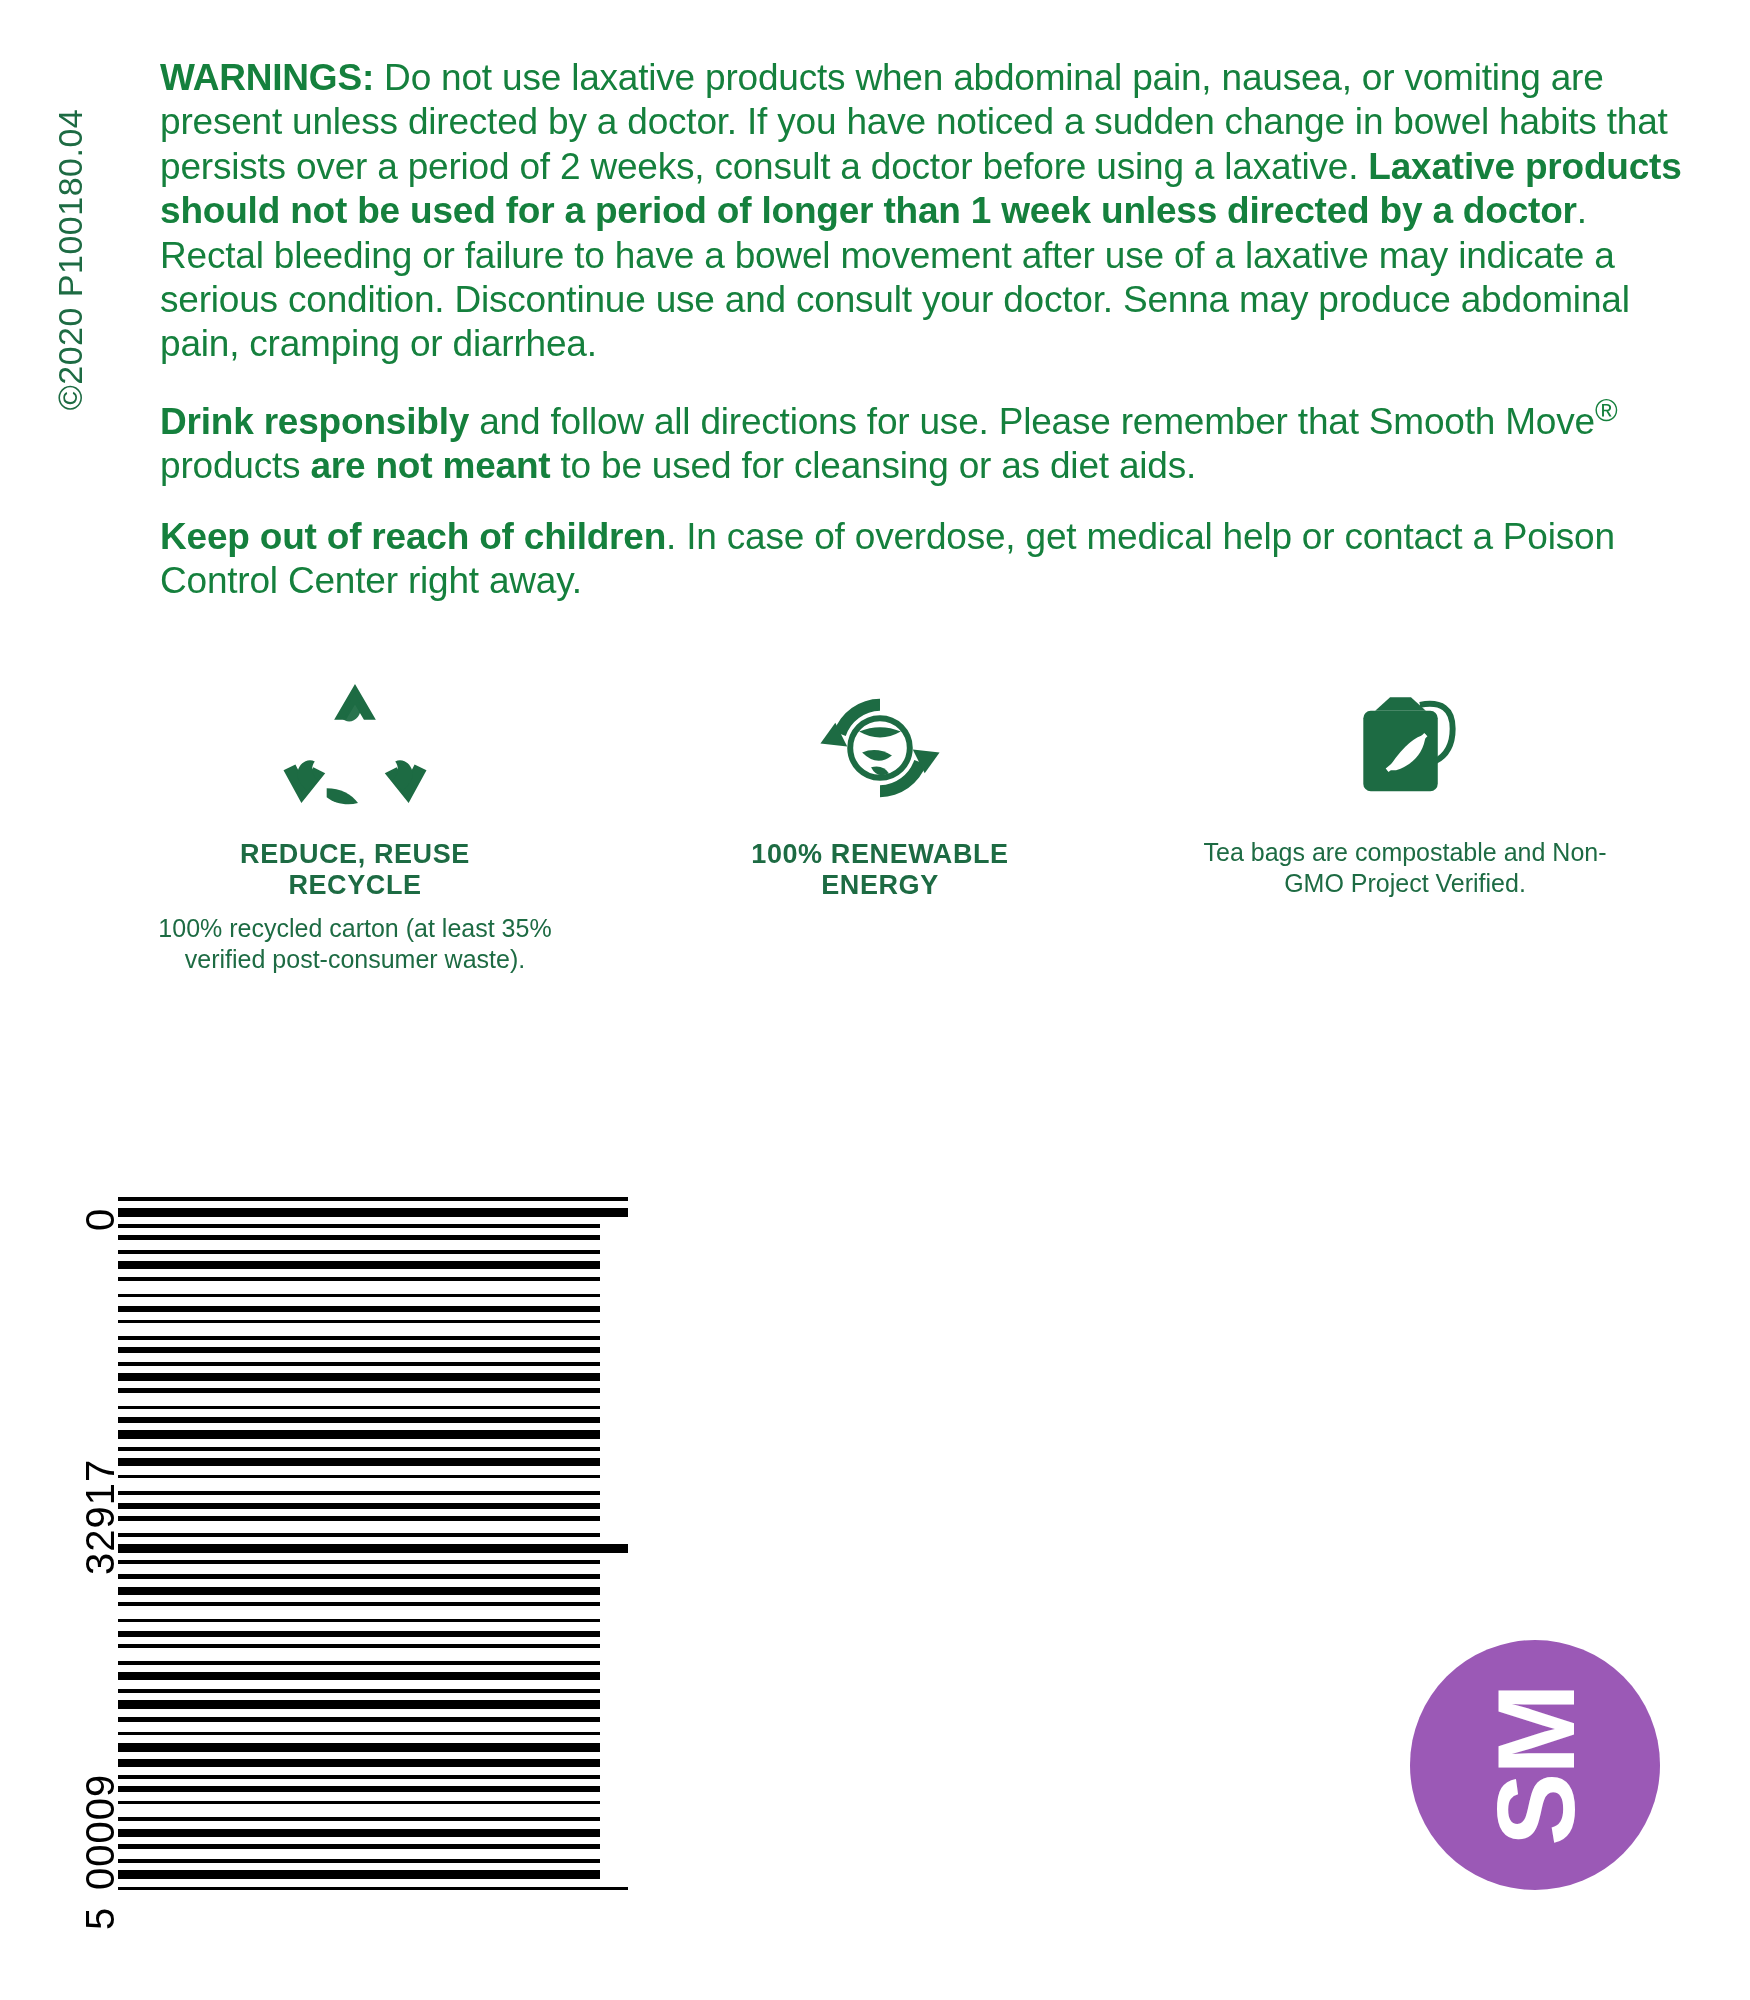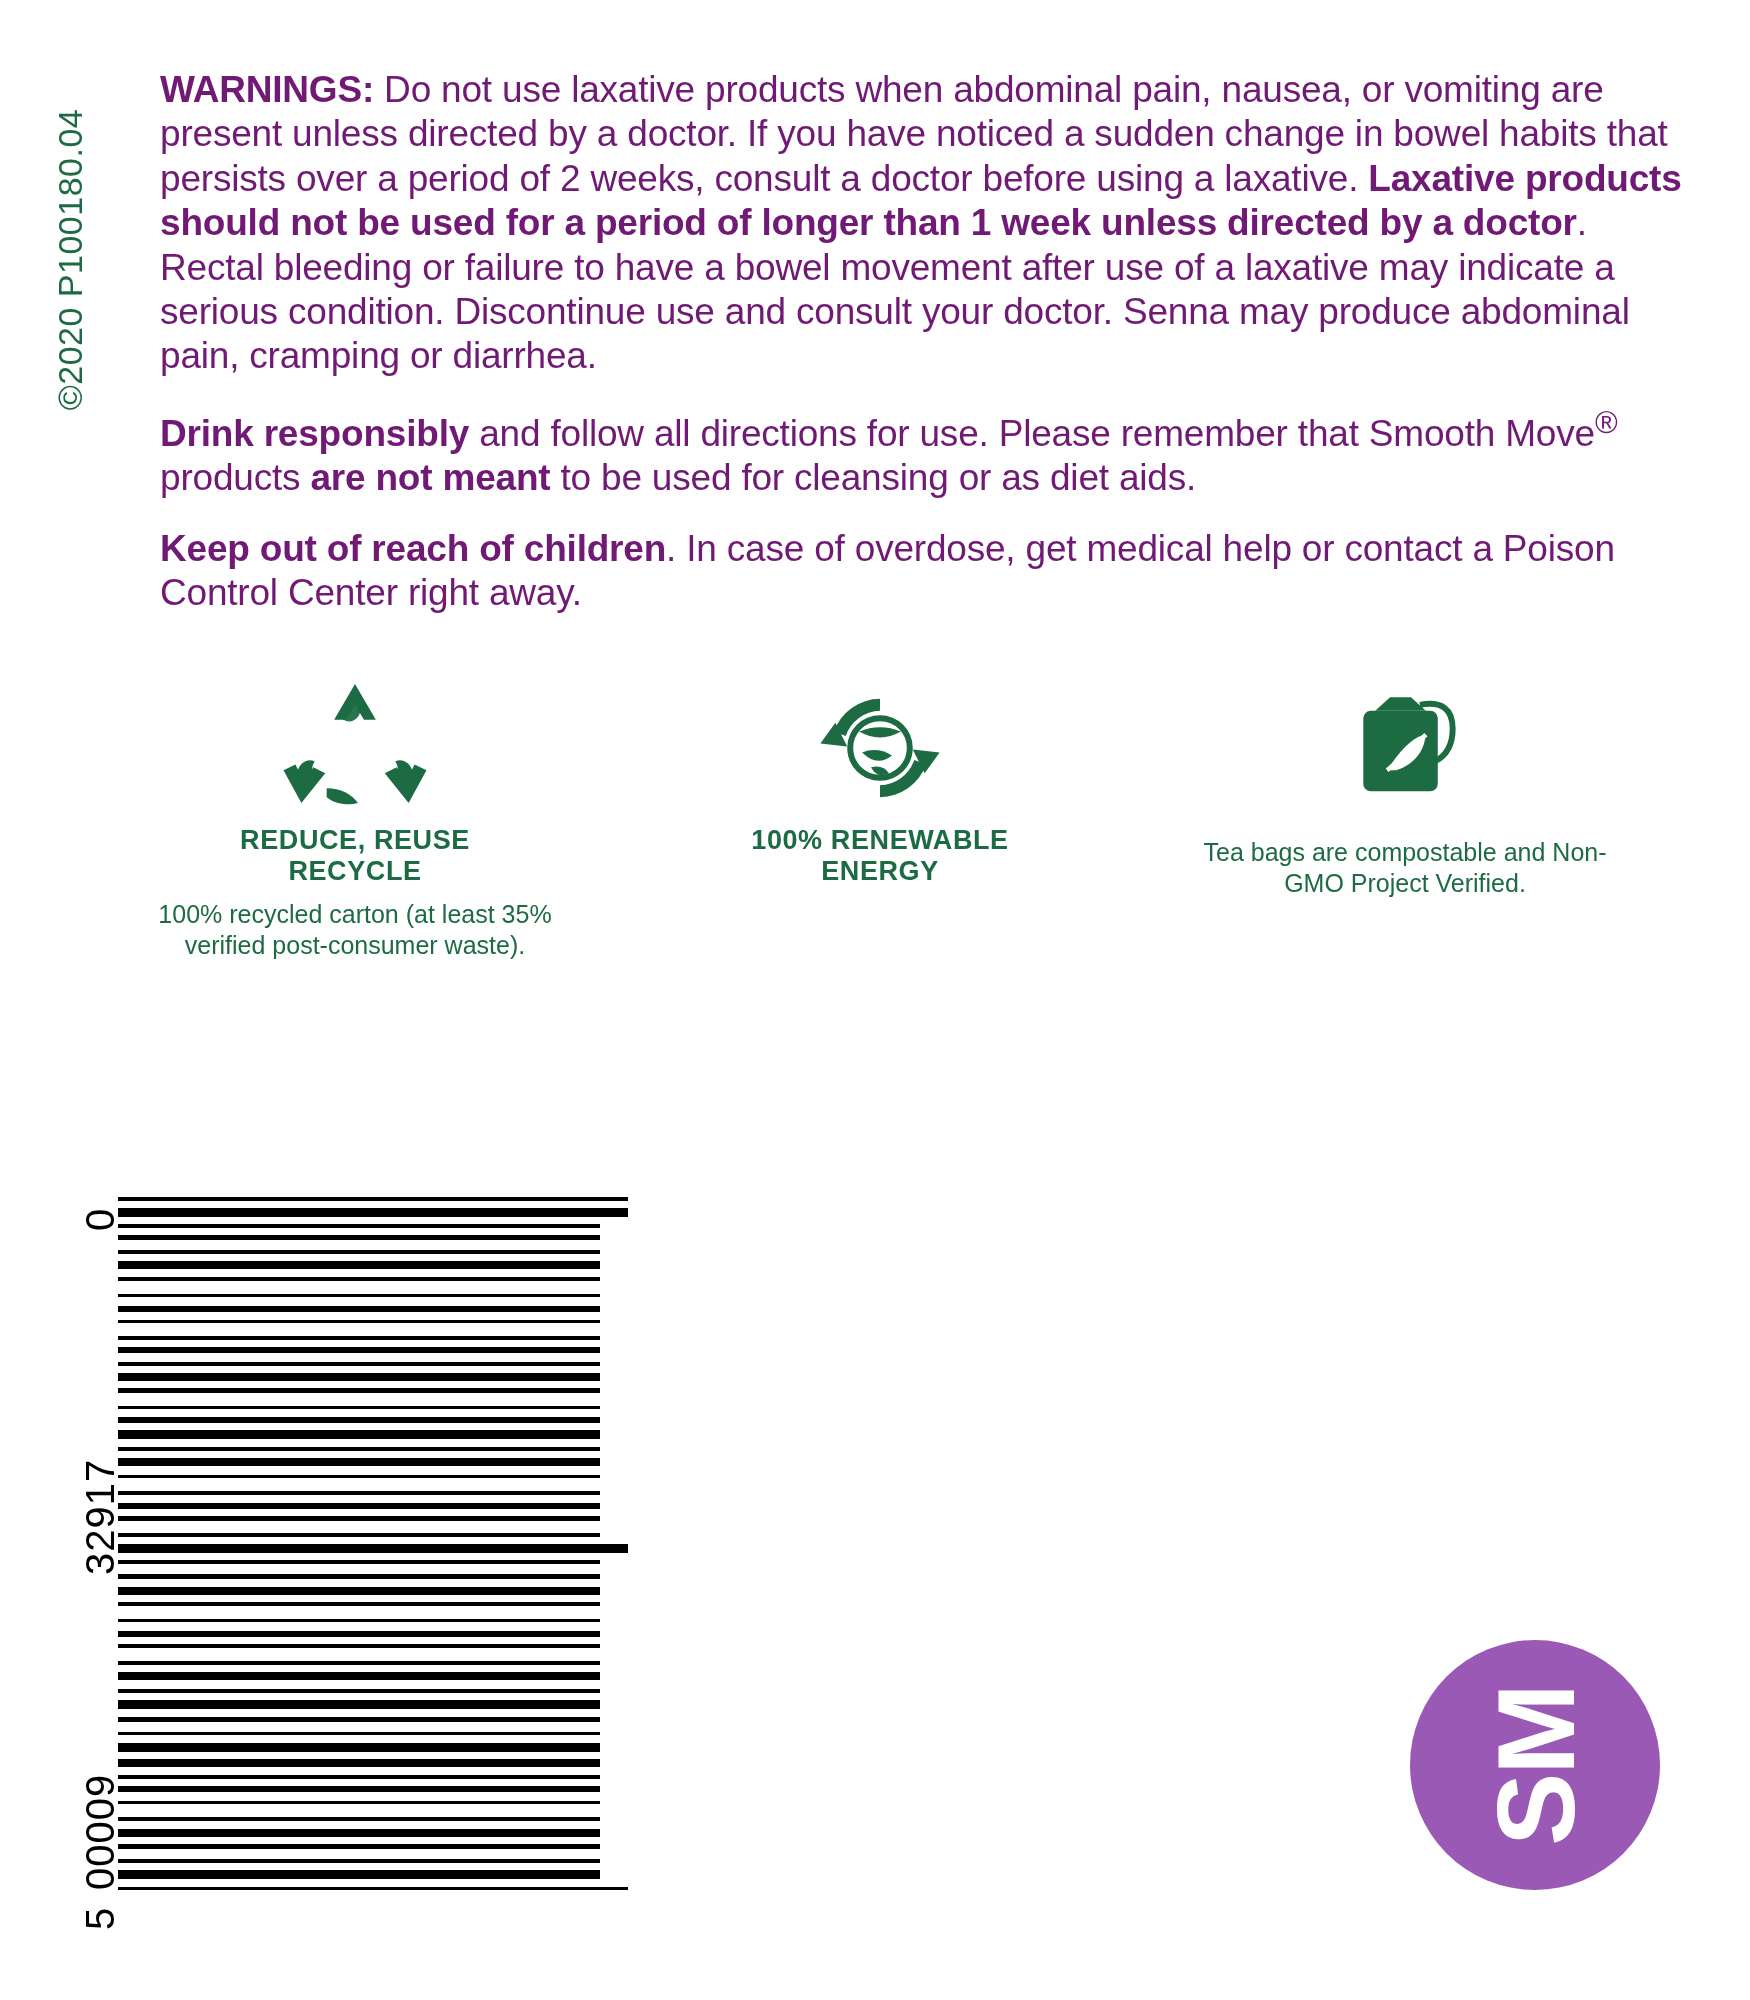--- a/index.html
+++ b/index.html
@@ -29,23 +29,23 @@
     letter-spacing: 0.5px;
     color: #1d6b43;
     text-align: center;
     white-space: nowrap;
   }
 
   
   .warnings {
     position: absolute;
     left: 160px;
-    top: 68px;
+    top: 56px;
     width: 1540px;
-    color: #701a75;
+    color: #15803d;
     font-size: 37px;
     line-height: 1.2;
     letter-spacing: -0.2px;
   }
   .warnings p {
     margin: 0 0 26px 0;
   }
   .warnings p:last-child { margin-bottom: 0; }
   .warnings b { font-weight: bold; }
 
@@ -63,20 +63,21 @@
     width: 430px;
     text-align: center;
   }
   .icon-art {
     height: 155px;
     display: flex;
     align-items: center;
     justify-content: center;
   }
   .icon-title {
+    margin-top: 14px;
     font-weight: bold;
     font-size: 27px;
     letter-spacing: 0.6px;
     line-height: 1.15;
     color: #1d6b43;
   }
   .icon-desc {
     margin-top: 12px;
     font-size: 25px;
     line-height: 1.25;

